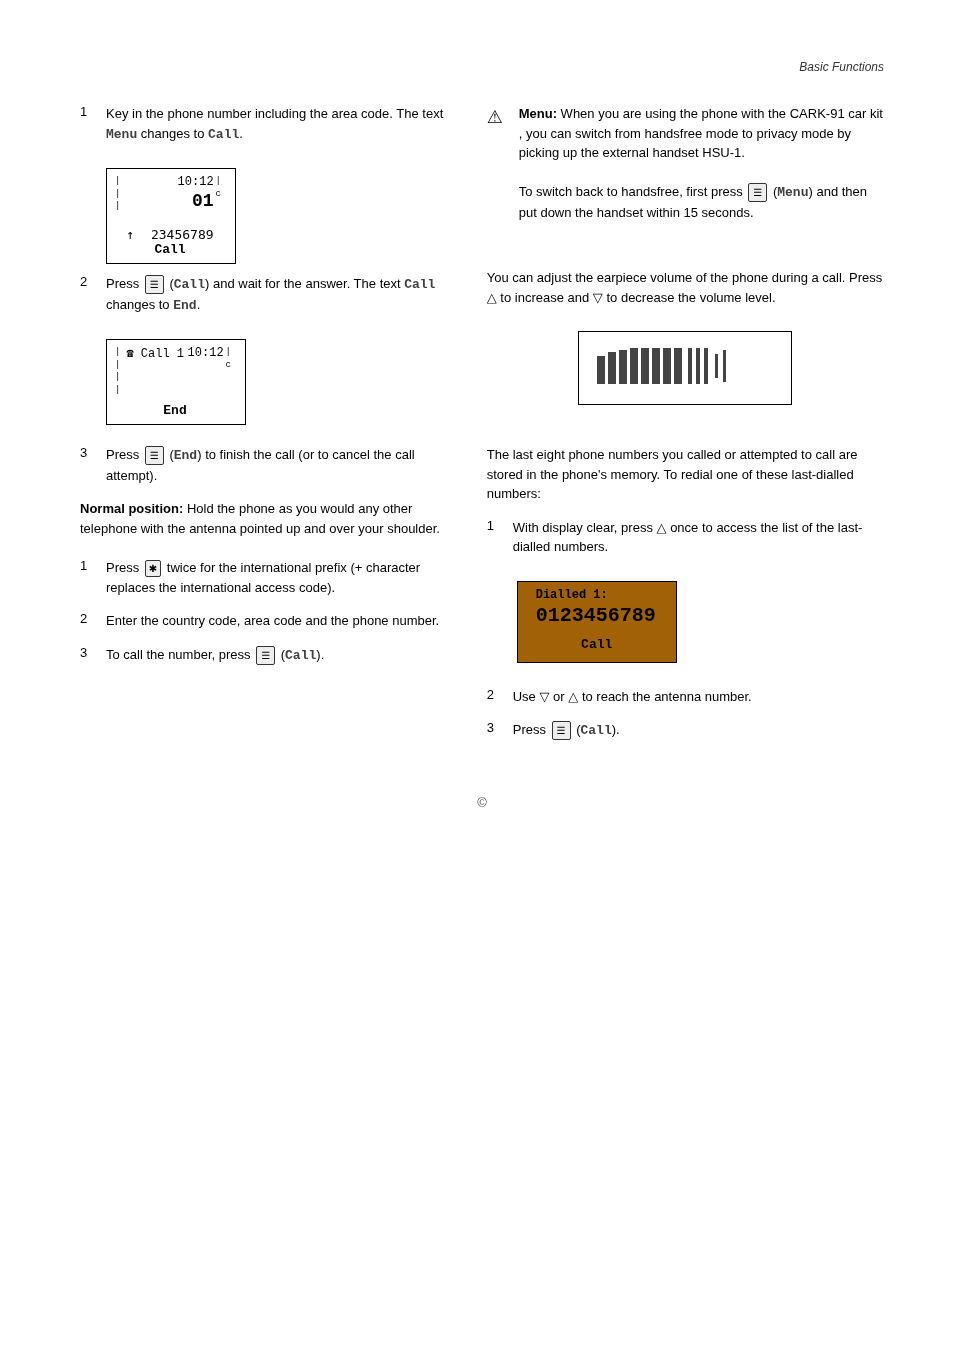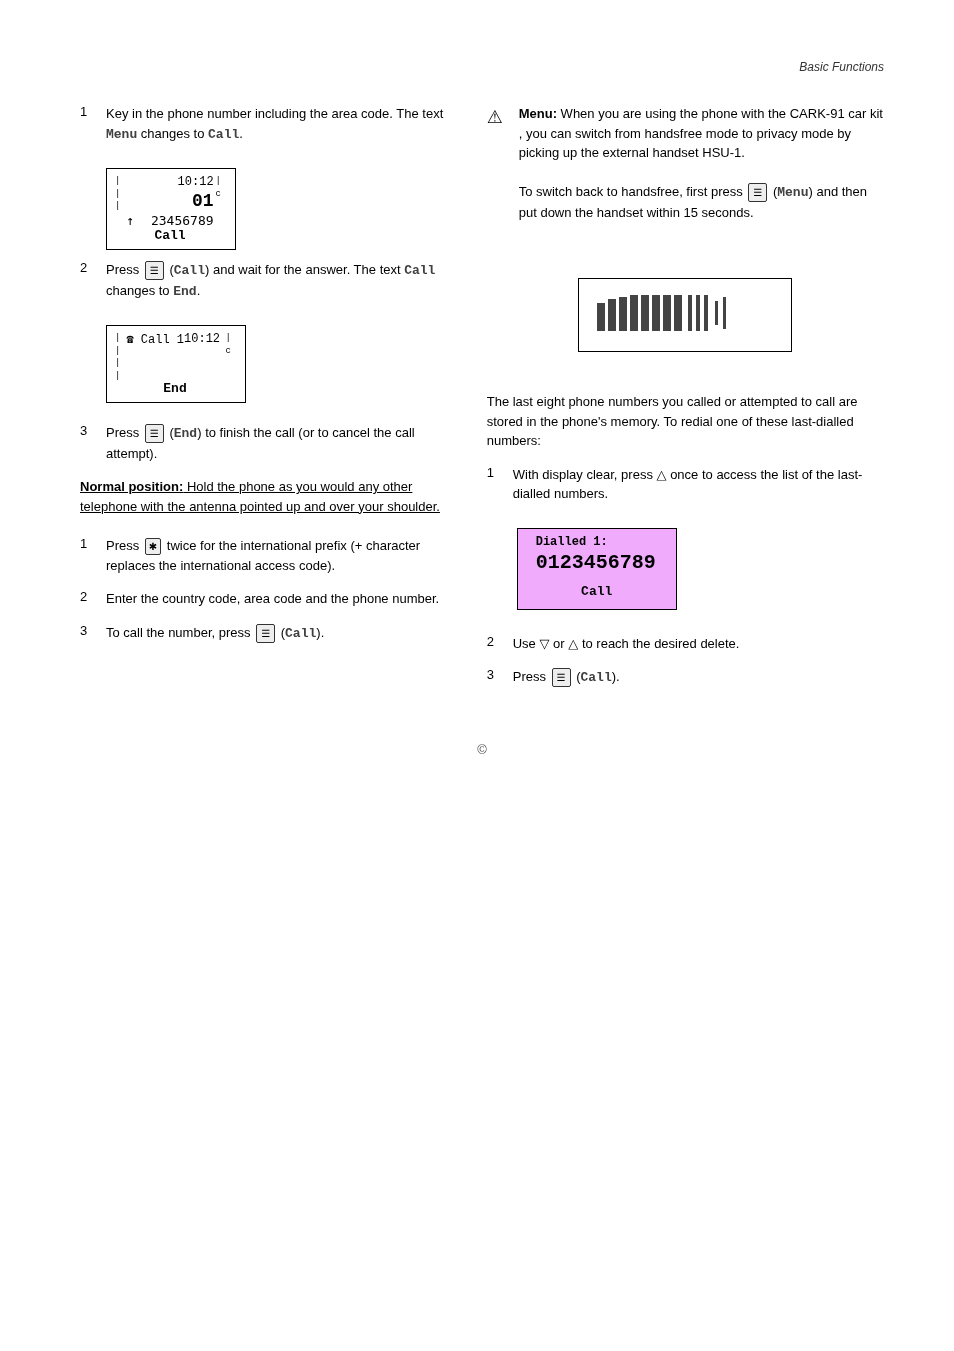--- a/index.html
+++ b/index.html
@@ -62,21 +62,21 @@
     }
     .phone-display .time {
       text-align: right;
       font-size: 12px;
       margin-bottom: 2px;
     }
     .phone-display .number {
       font-size: 18px;
       font-weight: bold;
       text-align: right;
-      margin-bottom: 2px;
+      margin-bottom: 16px;
       font-family: Liberation Mono, monospace;
     }
     .phone-display .softkey {
       text-align: center;
       font-weight: bold;
       font-size: 13px;
     }
     .note-box {
       display: flex;
       margin-bottom: 16px;
@@ -106,21 +106,21 @@
       font-size: 13px;
       line-height: 1.5;
       margin-bottom: 14px;
     }
     .dialled-display {
       border: 1.5px solid #000;
       display: inline-block;
       padding: 6px 18px 10px 18px;
       margin: 10px 0 10px 30px;
       font-family: 'Courier New', monospace;
-      background: #f0abfc;
+      background: #a16207;
       min-width: 160px;
     }
     .dialled-display .dialled-label {
       font-size: 12px;
       font-weight: bold;
       margin-bottom: 2px;
     }
     .dialled-display .dialled-number {
       font-size: 20px;
       font-weight: bold;
@@ -263,21 +263,21 @@
       
       <div class="phone-display" style="margin-left:26px; min-width:140px;">
         <div style="display:flex; align-items:flex-start;">
           <div class="left-border-marks">
             <span>|</span>
             <span>|</span>
             <span>|</span>
             <span>|</span>
           </div>
           <div style="flex:1; padding-left:4px;">
-            <div style="display:flex; justify-content:flex-start; font-size:12px; margin-bottom:8px;">
+            <div style="display:flex; justify-content:space-between; font-size:12px; margin-bottom:16px;">
               <span>☎ <span>Call 1</span></span>
               <span>10:12</span>
             </div>
             <div style="height:26px;"></div>
             <div class="softkey">End</div>
           </div>
           <div class="right-border-marks">
             <span>|</span>
             <span>c</span>
           </div>
@@ -289,21 +289,21 @@
         <span class="step-num">3</span>
         <div class="step-text">
           <span>Press </span>
           <span class="menu-icon">☰</span>
           (<span class="bold-green">End</span>)
           <span> to finish the call (or to cancel the call attempt).</span>
         </div>
       </div>
 
       
-      <div class="normal-position" style="margin-top:14px;text-decoration:underline;">
+      <div class="normal-position" style="margin-top:14px;">
         <strong>Normal position:</strong><span> Hold the phone as you would any other telephone with the antenna pointed up and over your shoulder.</span>
       </div>
 
       
       <div class="international-section">
         <div class="step-item">
           <span class="step-num">1</span>
           <div class="step-text">
             <span>Press </span>
             <span class="star-icon">✱</span>
@@ -334,20 +334,23 @@
           <br><br>
           <span>To switch back to handsfree, first press </span>
           <span class="menu-icon">☰</span>
           (<span class="bold-green">Menu</span>)
           <span> and then put down the handset within 15 seconds.</span>
         </div>
       </div>
 
       <div style="height:30px;"></div>
 
+      <div class="section-title-normal">
+        <span>You can adjust the earpiece volume of the phone during a call. Press </span><span>△</span><span> to increase and </span><span>▽</span><span> to decrease the volume level.</span>
+      </div>
 
       <div style="text-align:center; margin-bottom:20px;">
         <div class="volume-display">
           <svg width="180" height="40">
 
             <rect x="2" y="10" width="8" height="28" fill="#444"></rect>
             <rect x="13" y="6" width="8" height="32" fill="#444"></rect>
             <rect x="24" y="4" width="8" height="34" fill="#444"></rect>
             <rect x="35" y="2" width="8" height="36" fill="#444"></rect>
             <rect x="46" y="2" width="8" height="36" fill="#444"></rect>
@@ -386,21 +389,21 @@
         </div>
       </div>
 
       <div class="step-item">
         <span class="step-num">2</span>
         <div class="step-text">
           <span>Use </span>
           <span>▽</span>
           <span> or </span>
           <span>△</span>
-          <span> to reach the desired delete.</span>
+          <span> to reach the antenna number.</span>
         </div>
       </div>
 
       <div class="step-item">
         <span class="step-num">3</span>
         <div class="step-text">
           <span>Press </span>
           <span class="menu-icon">☰</span>
           (<span class="bold-green">Call</span>)<span>.</span>
         </div>

